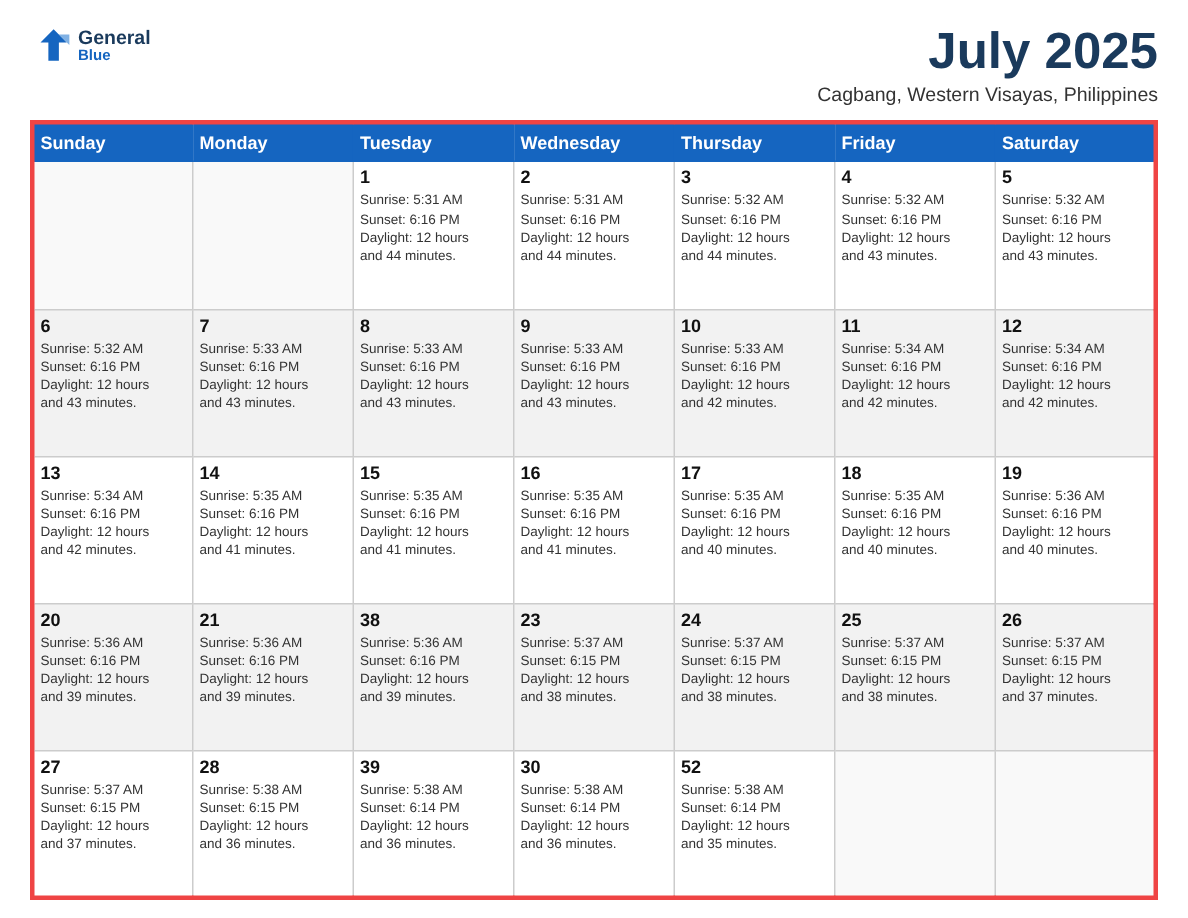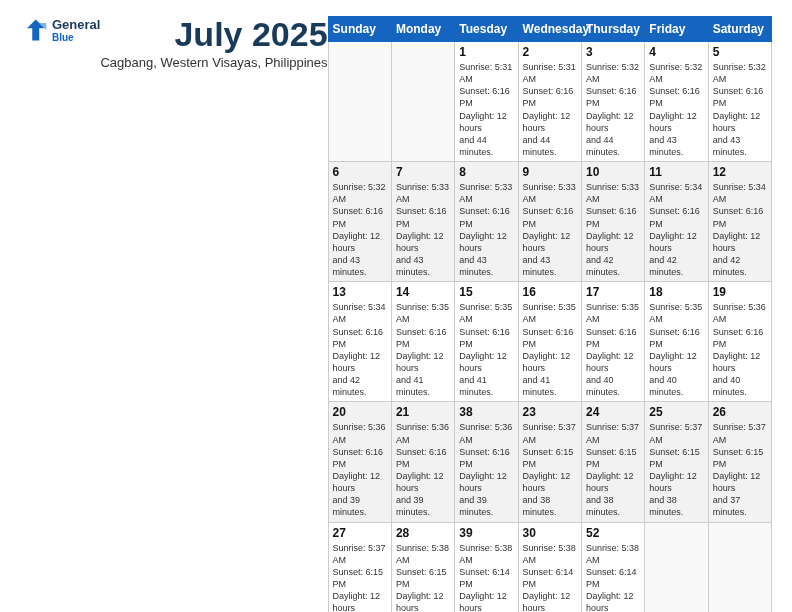--- a/index.html
+++ b/index.html
@@ -8,20 +8,21 @@
       background: #fff;
       width: 792px;
       height: 612px;
       overflow: hidden;
     }
     .page {
       width: 792px;
       height: 612px;
       padding: 16px 20px 12px 20px;
       display: flex;
+      flex-direction: column;
     }
     .header {
       display: flex;
       justify-content: space-between;
       align-items: flex-start;
       margin-bottom: 10px;
     }
     .logo {
       display: flex;
       align-items: center;
@@ -40,21 +41,21 @@
       color: #1a3a5c;
       line-height: 1.1;
     }
     .location {
       font-size: 13px;
       color: #333;
       margin-top: 2px;
     }
     .calendar {
       flex: 1;
-      border: 1px solid #ef4444;
+      border: 3px solid #ef4444;
       border-collapse: collapse;
       width: 100%;
       table-layout: fixed;
     }
     .calendar th {
       background: #1565c0;
       color: #fff;
       font-size: 12px;
       font-weight: bold;
       padding: 5px 4px;

